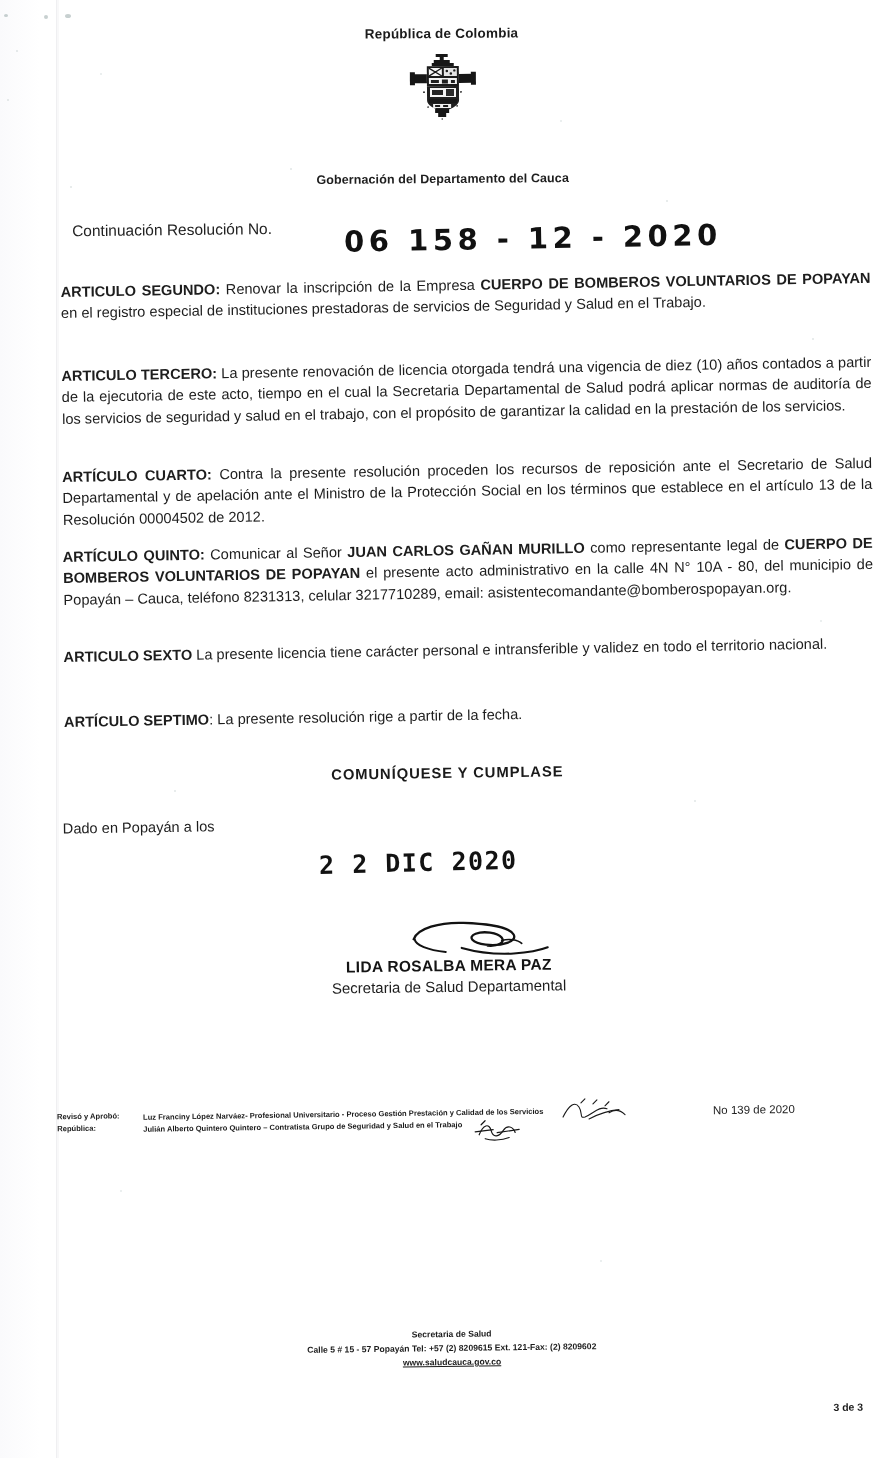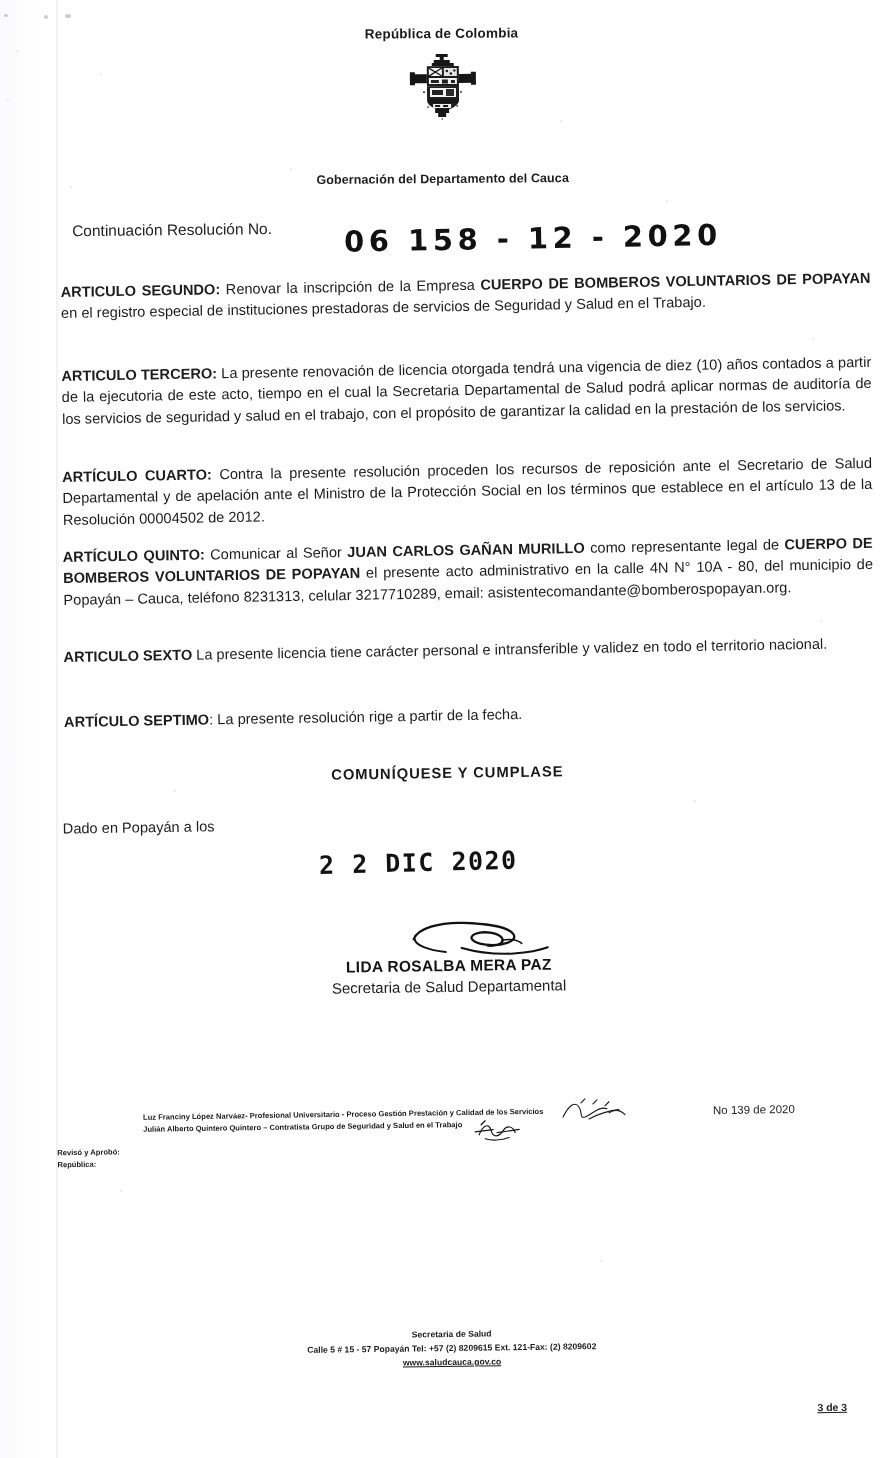--- a/index.html
+++ b/index.html
@@ -174,21 +174,21 @@
     text-align: center;
     font-size: 15px;
     font-weight: 400;
     color: #1d1d1d;
     transform: rotate(-0.35deg);
   }
 
   
   .review {
     position: absolute;
-    left: 54px; top: 1144px;
+    left: 54px; top: 1108px;
     font-size: 7.6px;
     font-weight: 700;
     line-height: 1.55;
     color: #1c1c1c;
     transform: rotate(-0.4deg);
   }
   .review-names {
     position: absolute;
     left: 140px; top: 1108px;
     font-size: 7.6px;
@@ -220,26 +220,25 @@
     font-size: 8.6px;
     font-weight: 700;
     line-height: 1.62;
     color: #1c1c1c;
     transform: rotate(-0.3deg);
   }
   .footer .url { text-decoration: underline; }
 
   .page-num {
     position: absolute;
-    right: 52px; top: 1404px;
+    right: 36px; top: 1404px;
     font-size: 10.5px;
     font-weight: 700;
     color: #1d1d1d;
     transform: rotate(-0.3deg);
-    text-decoration: underline;
   }
 </style>
 </head>
 <body>
 
 <div class="page">
   <div class="scan-crease"></div>
   <div class="scan-crease b"></div>
 
   <div class="speck" style="left:4px;  top:14px;  width:4px; height:3px;"></div>

